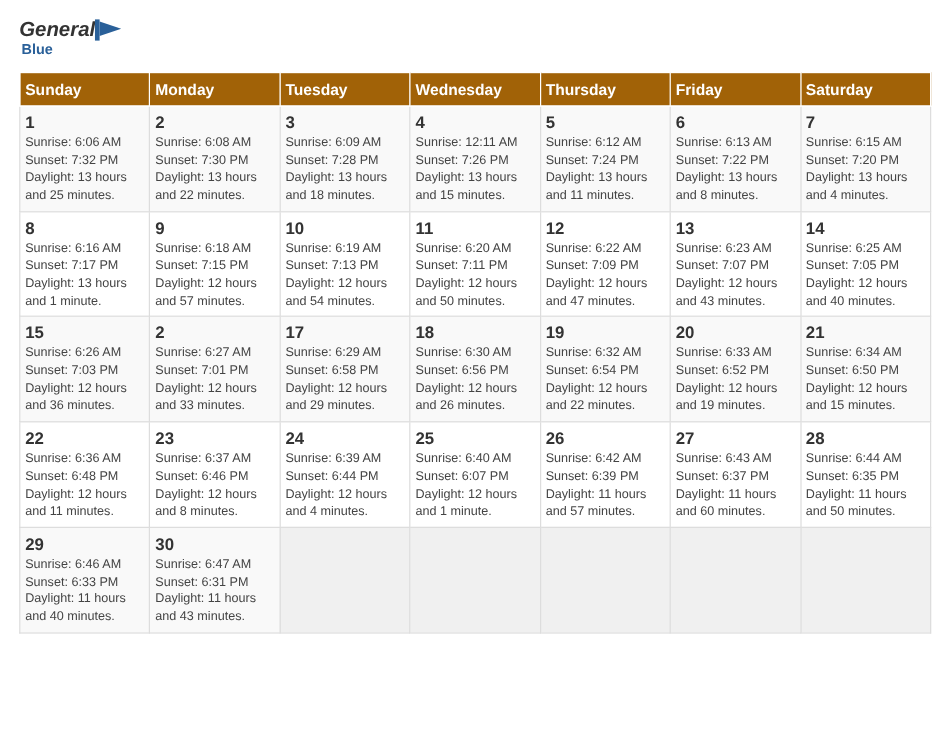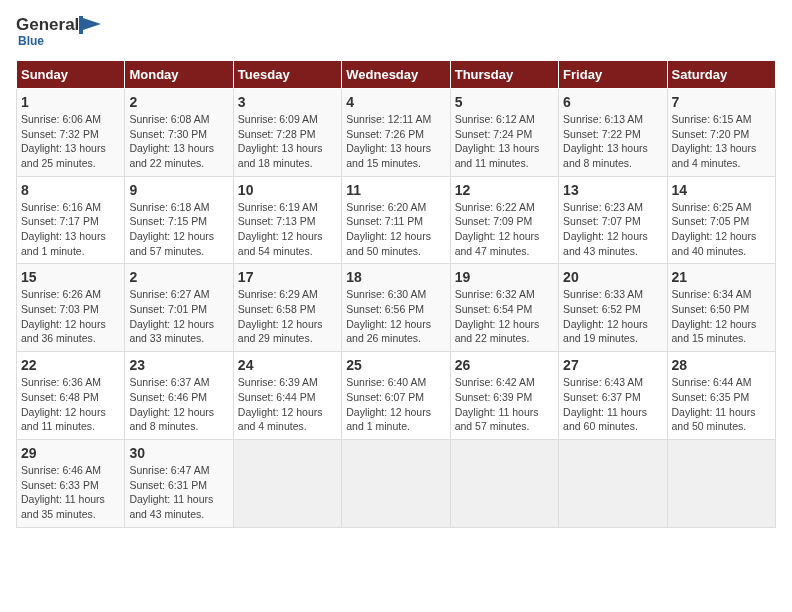--- a/index.html
+++ b/index.html
@@ -33,21 +33,21 @@
       font-size: 15px;
       font-weight: normal;
       color: #555;
     }
     table {
       width: 100%;
       border-collapse: collapse;
       font-size: 11px;
     }
     thead tr th {
-      background-color: #7f1d1d;
+      background-color: #a16207;
       color: #fff;
       padding: 6px 4px;
       text-align: left;
       font-size: 13px;
       font-weight: bold;
       border: 1px solid #fff;
     }
     tbody tr td {
       vertical-align: top;
       padding: 5px 4px;
@@ -73,21 +73,21 @@
     td.empty {
       background: #f0f0f0 !important;
     }
   </style>
 </head>
 <body>
 
 <div class="header">
   <div class="logo">
     <div style="display:flex;flex-direction:column;line-height:1.1;">
-      <div style="display:flex;align-items:flex-start;">
+      <div style="display:flex;align-items:flex-start;font-style:italic;">
         <span style="font-size:17px;font-weight:bold;color:#333;">General</span>
         <svg width="22" height="18" viewBox="0 0 22 18">
           <polygon points="4,2 22,8 4,14" fill="#2a6099"></polygon>
           <rect x="0" y="0" width="4" height="18" fill="#2a6099"></rect>
         </svg>
       </div>
       <span style="font-size:12px;font-weight:bold;color:#2a6099;margin-left:2px;">Blue</span>
     </div>
   </div>
   <div class="title-block">
@@ -340,21 +340,21 @@
           <span>Daylight: 11 hours and 50 minutes.</span>
         </div>
       </td>
       </tr>
       <tr>
         <td>
         <span class="day-num">29</span>
         <div class="day-info">
           <span>Sunrise: 6:46 AM</span><br>
           <span>Sunset: 6:33 PM</span><br>
-          <span>Daylight: 11 hours and 35 minutes.</span>
+          <span>Daylight: 11 hours and 40 minutes.</span>
         </div>
       </td>
         <td>
         <span class="day-num">30</span>
         <div class="day-info">
           <span>Sunrise: 6:47 AM</span><br>
           <span>Sunset: 6:31 PM</span><br>
           <span>Daylight: 11 hours and 43 minutes.</span>
         </div>
       </td>

